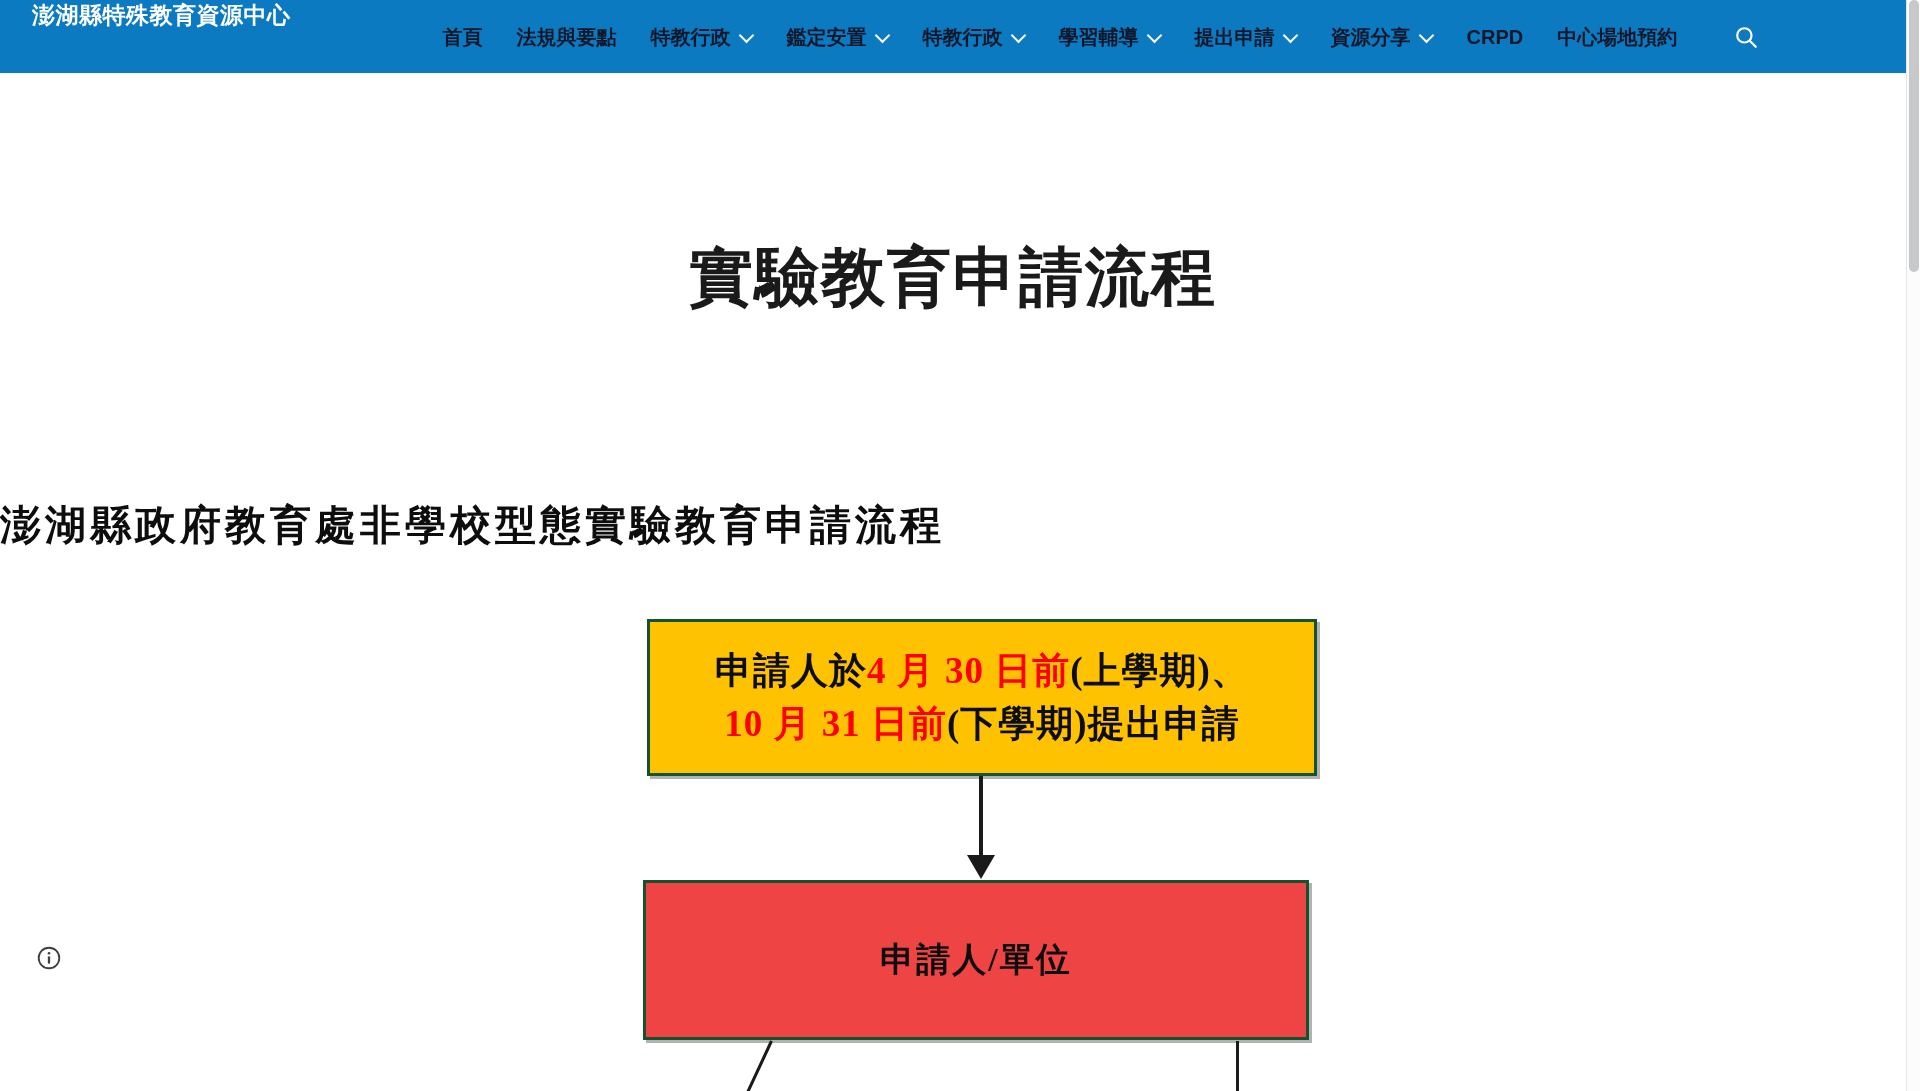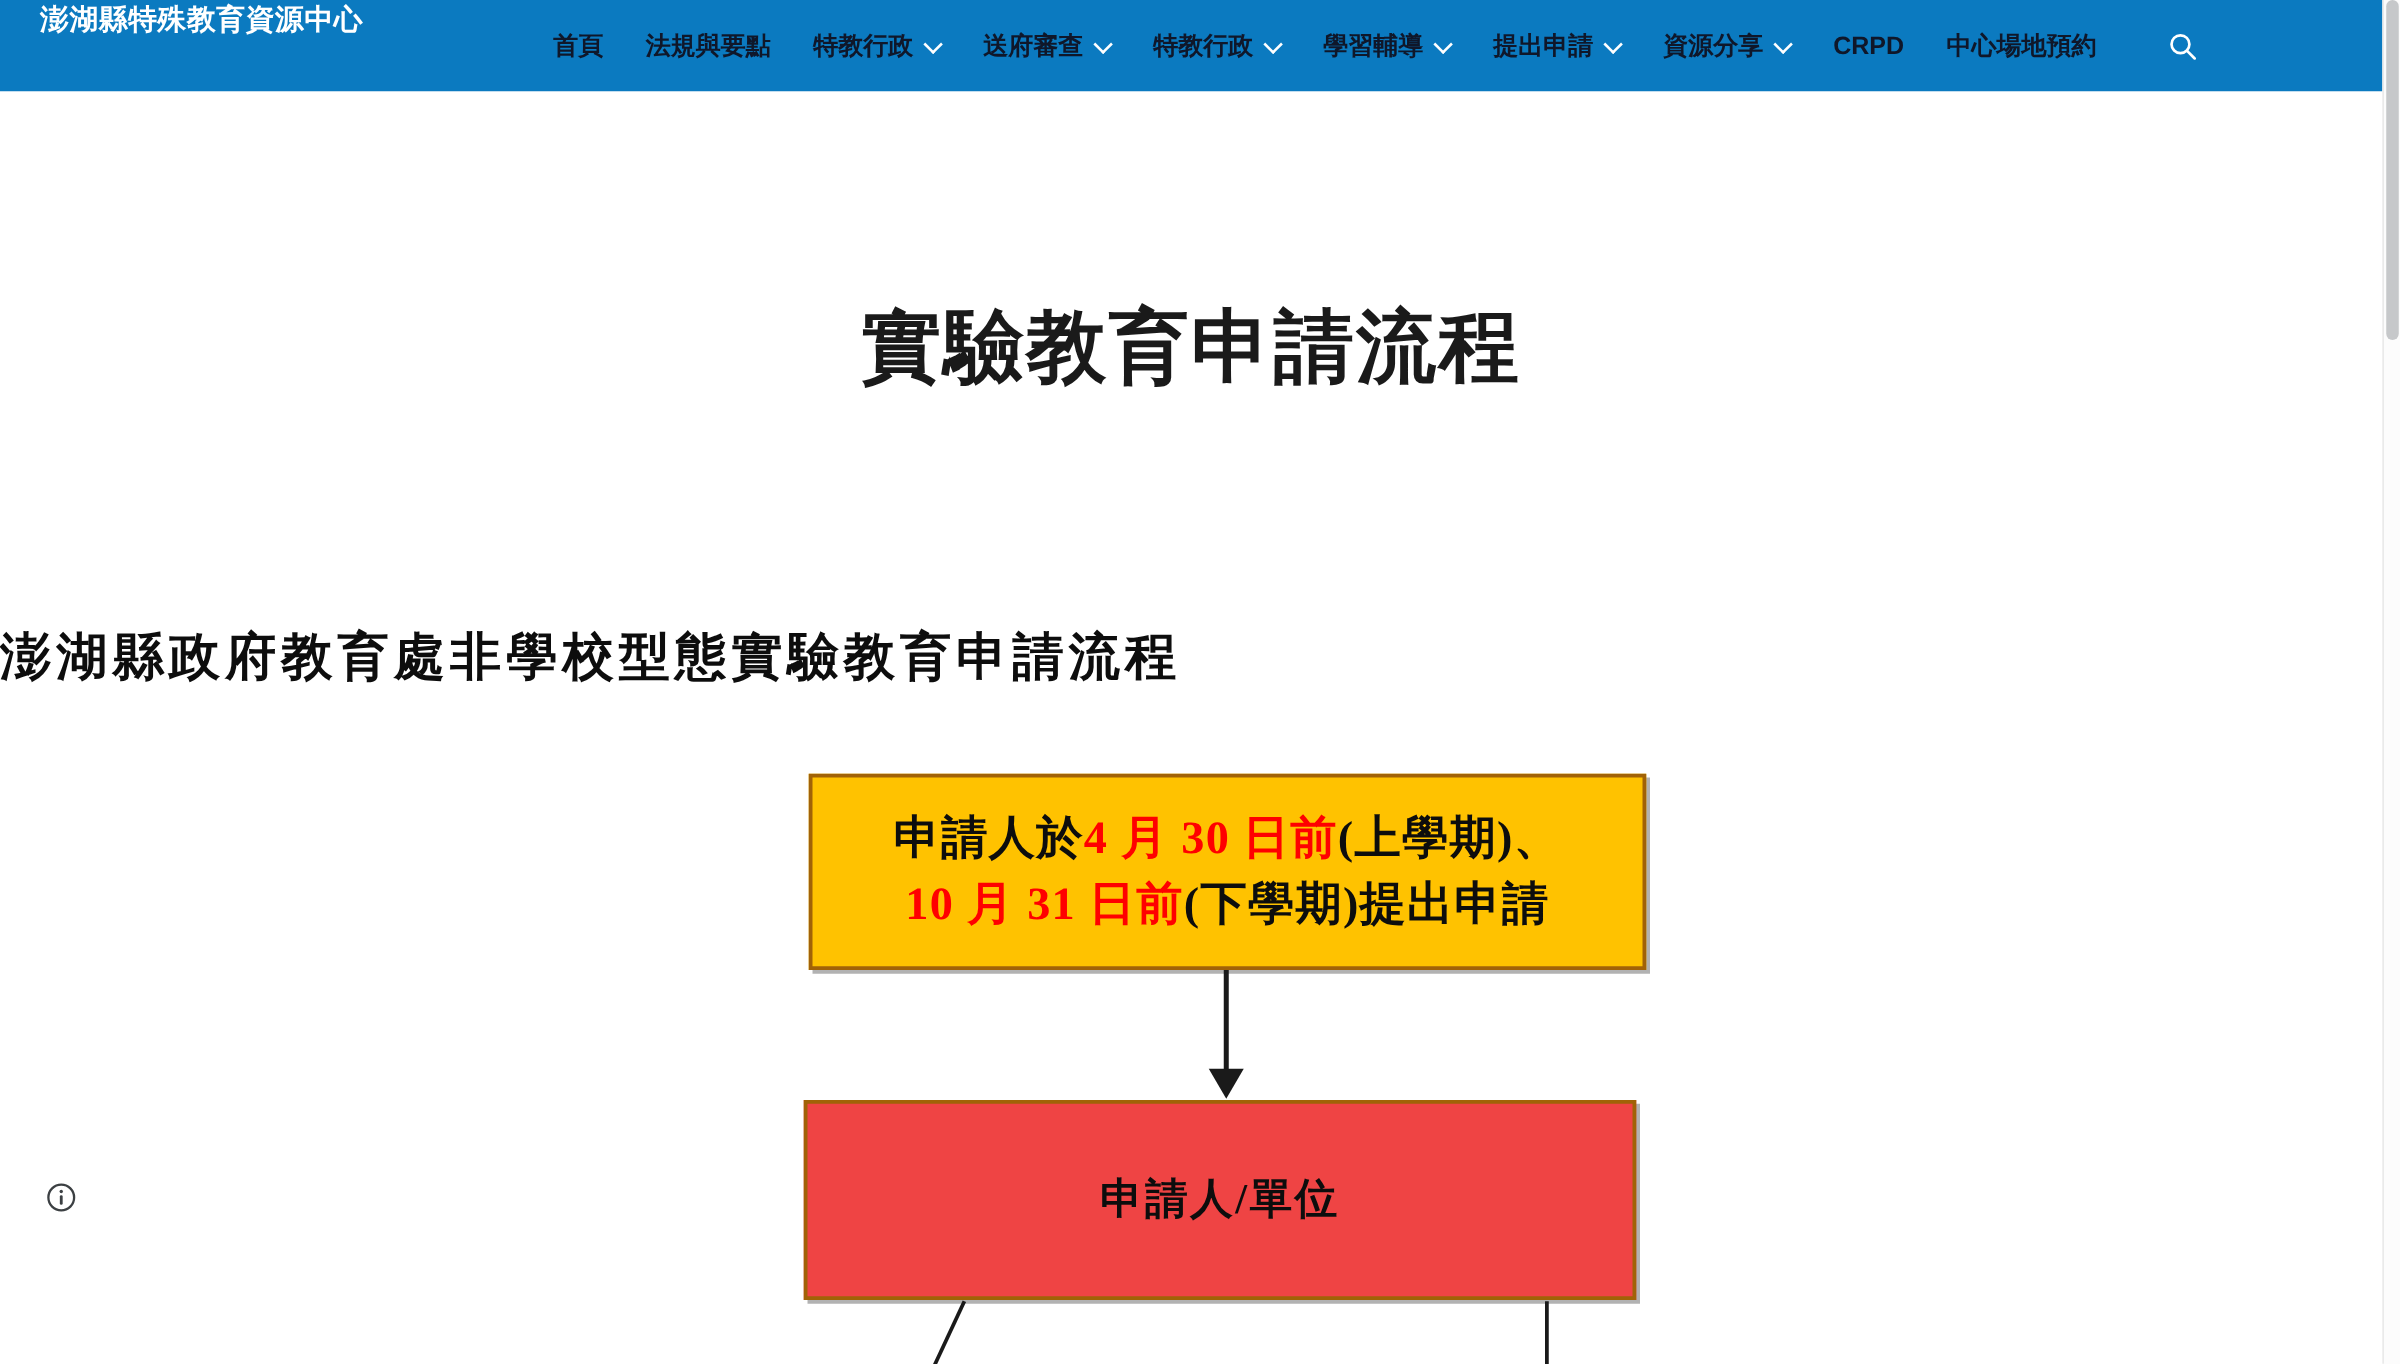--- a/index.html
+++ b/index.html
@@ -120,21 +120,21 @@
 
   #flow-canvas {
     position: relative;
     width: 1906px;
     height: 520px;
     margin-top: 52px;
   }
 
   .flow-box {
     position: absolute;
-    border: 3px solid #a16207;
+    border: 3px solid #14532d;
     box-shadow: 3px 3px 0 rgba(0,0,0,0.30);
     font-family: "Liberation Serif", "DejaVu Serif", serif;
     font-weight: 700;
     display: flex;
     flex-direction: column;
     align-items: center;
     justify-content: center;
   }
 
   #box-deadline {
@@ -250,21 +250,21 @@
     <div class="nav-item">
       <span class="nav-label">法規與要點</span>
     </div>
 
     <div class="nav-item">
       <span class="nav-label">特教行政</span>
       <span class="chev"></span>
     </div>
 
     <div class="nav-item">
-      <span class="nav-label">送府審查</span>
+      <span class="nav-label">鑑定安置</span>
       <span class="chev"></span>
     </div>
 
     <div class="nav-item">
       <span class="nav-label">特教行政</span>
       <span class="chev"></span>
     </div>
 
     <div class="nav-item">
       <span class="nav-label">學習輔導</span>

